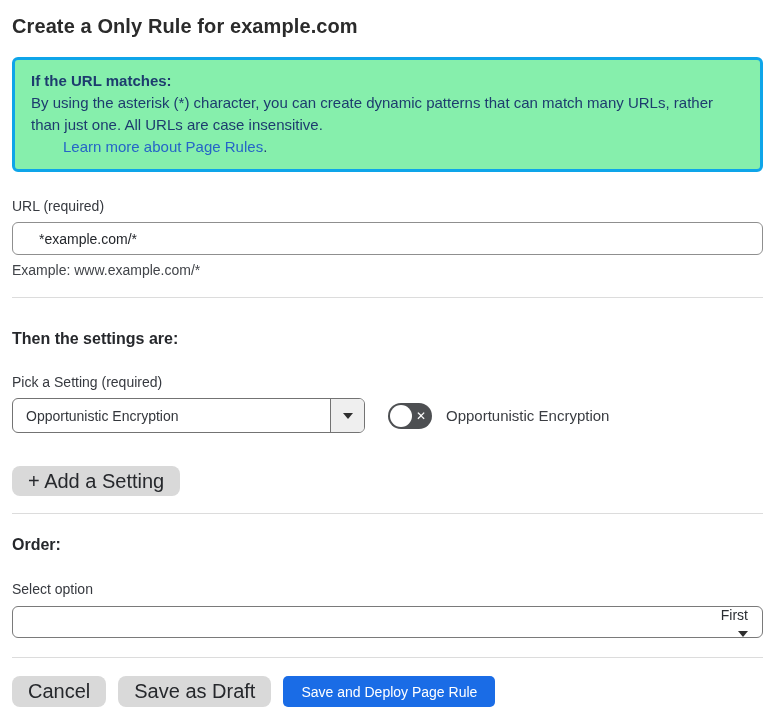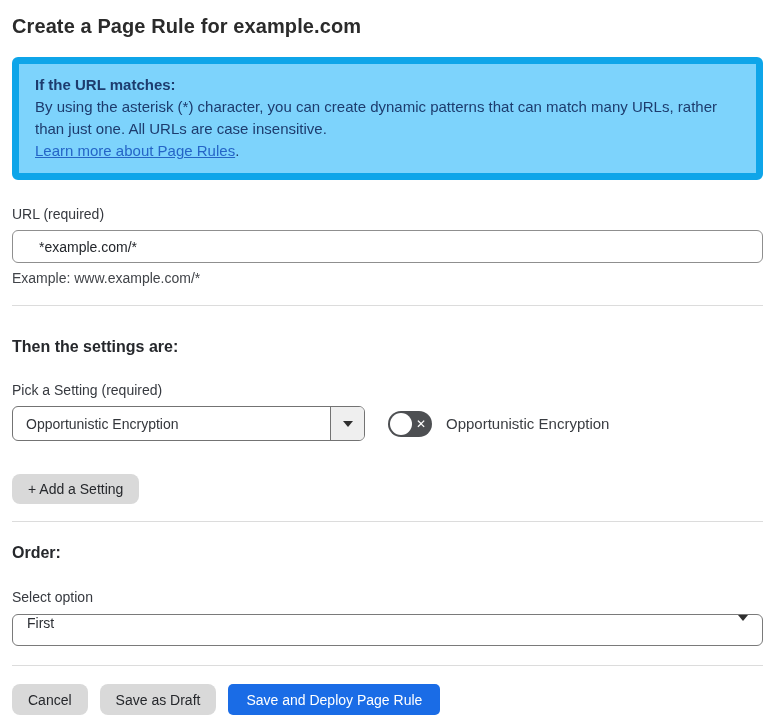--- a/index.html
+++ b/index.html
@@ -17,33 +17,33 @@
     font-size: 20px;
     font-weight: bold;
     color: #2b2b2b;
     line-height: 27px;
     letter-spacing: 0.1px;
   }
 
   
   .info-box {
     margin-top: 17px;
-    background: #7dd3fc;
-    border: 7px solid #0ea5e9;
+    background: #86efac;
+    border: 3px solid #0ea5e9;
     border-radius: 6px;
     padding: 10px 16px 11px 16px;
     color: #1d3c6e;
     font-size: 15px;
     line-height: 22px;
   }
   .info-box .info-heading { font-weight: bold; }
   .info-box a.info-link {
     color: #2565c7;
-    text-decoration: underline;
-    cursor: pointer;
+    cursor: pointer;
+    margin-left: 32px;
   }
   .info-box .info-link-suffix { color: #1d3c6e; }
 
   
   .field-label {
     font-size: 14px;
     color: #36393f;
     line-height: 18px;
   }
   .field-helper {
@@ -160,21 +160,21 @@
     margin-left: 14px;
     font-size: 15px;
     color: #3a3d42;
   }
 
   .gray-button {
     background: #d9d9d9;
     color: #26282c;
     border: none;
     border-radius: 8px;
-    font-size: 14px;
+    font-size: 20px;
     font-family: "Liberation Sans", "DejaVu Sans", sans-serif;
     cursor: pointer;
   }
   .add-setting-button {
     margin-top: 33px;
     height: 30px;
     padding: 0 16px;
     display: inline-block;
   }
 
@@ -182,24 +182,25 @@
   .order-heading { margin-top: 21px; }
   .order-label { margin-top: 25px; }
   .select-box {
     margin-top: 8px;
     width: 751px;
     height: 32px;
     border: 1px solid #7a7a7a;
     border-radius: 6px;
     background: #fff;
     display: flex;
-    align-items: flex-start;
+    align-items: flex-end;
     padding: 0 14px;
     cursor: pointer;
     position: relative;
+    flex-direction: column;
   }
   .select-value {
     font-size: 14px;
     color: #2b2e33;
     flex: 1;
   }
   .select-box .caret-down {
     border-left-width: 5px;
     border-right-width: 5px;
     border-top-width: 6px;
@@ -231,21 +232,21 @@
     font-size: 14px;
     font-family: "Liberation Sans", "DejaVu Sans", sans-serif;
     cursor: pointer;
   }
 </style>
 </head>
 <body>
 
 <div class="page">
 
-  <h1 class="page-title">Create a Page Rule for example.com</h1>
+  <h1 class="page-title">Create a Only Rule for example.com</h1>
 
   <div class="info-box">
     <div class="info-heading">If the URL matches:</div>
     <div class="info-body">By using the asterisk (*) character, you can create dynamic patterns that can match many URLs, rather than just one. All URLs are case insensitive.</div>
     <div class="info-link-line"><a class="info-link">Learn more about Page Rules</a><span class="info-link-suffix">.</span></div>
   </div>
 
   <div class="field-label url-label">URL (required)</div>
   <input class="text-input" type="text" value="*example.com/*" style="">
   <div class="field-helper url-helper">Example: www.example.com/*</div>

